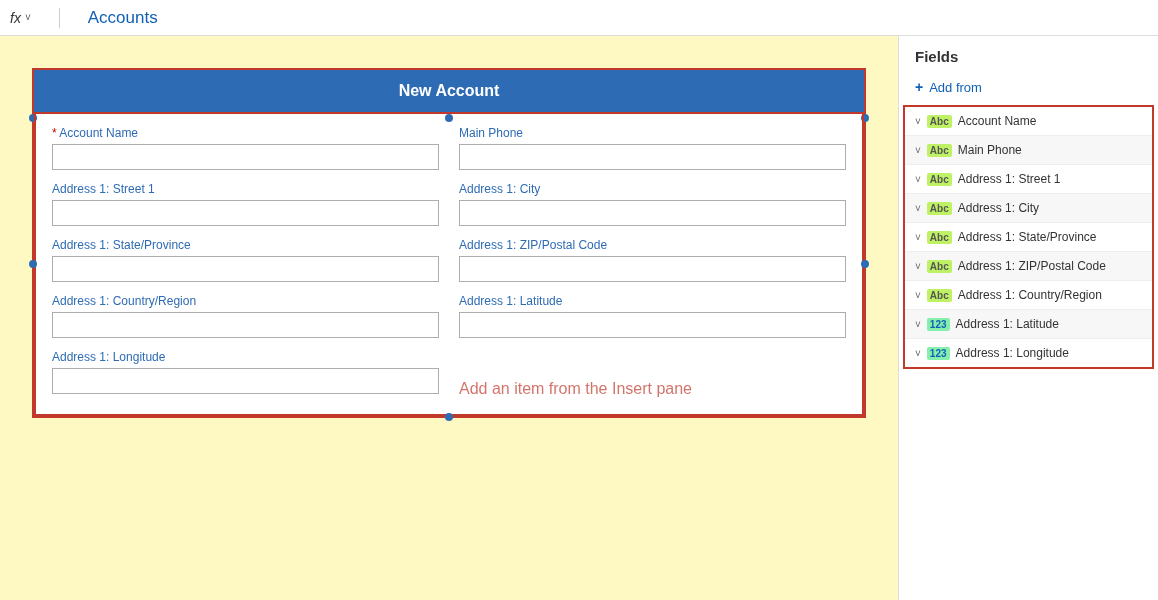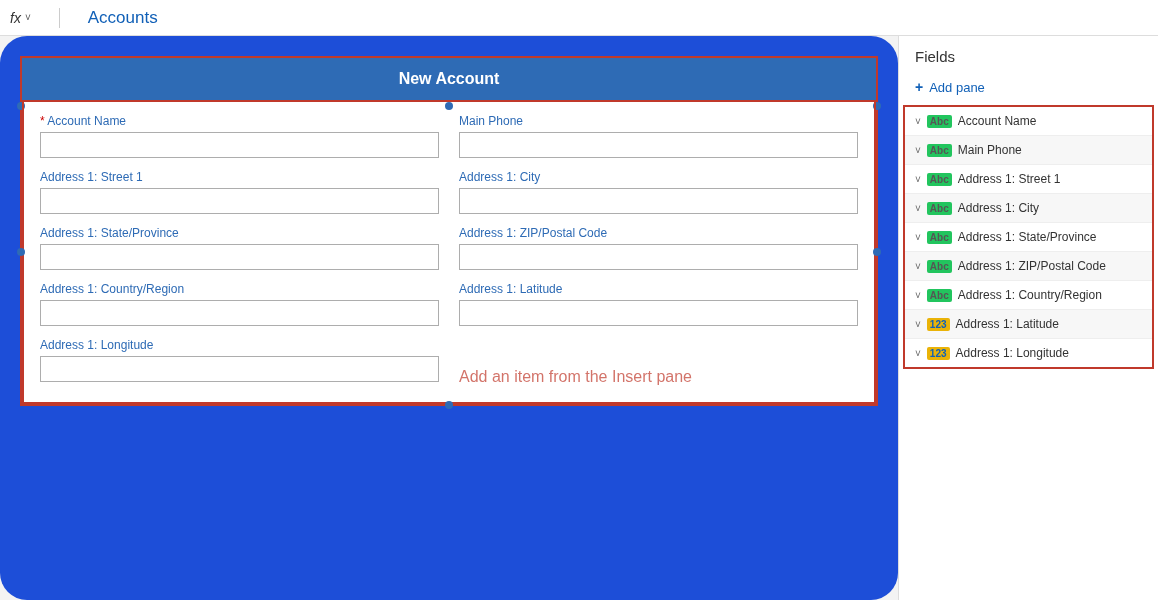--- a/index.html
+++ b/index.html
@@ -25,25 +25,24 @@
 
     
     .main-layout {
       display: flex;
       height: calc(600px - 36px);
     }
 
     
     .canvas-area {
       flex: 1;
-      background: #1d4ed8;
-      padding: 20px;
+      background: #fef9c3;
+      padding: 32px;
       position: relative;
       overflow: hidden;
-      border-radius: 27px;
     }
 
     
     .form-container {
       background: #fff;
       border: 2px solid #c0392b;
       position: relative;
       margin: 0 auto;
     }
 
@@ -108,21 +107,21 @@
     .right-panel {
       width: 260px;
       background: #fff;
       border-left: 1px solid #ddd;
       padding: 12px 0;
       overflow-y: auto;
     }
 
     .panel-header {
       font-size: 15px;
-      font-weight: 400;
+      font-weight: 700;
       color: #333;
       padding: 0 16px 10px 16px;
     }
 
     .add-field-btn {
       display: flex;
       align-items: center;
       gap: 6px;
       padding: 4px 16px 10px 16px;
       color: #1160b7;
@@ -144,30 +143,30 @@
       gap: 6px;
       border-bottom: 1px solid #eee;
       background: #fff;
       cursor: pointer;
     }
     .field-item:last-child { border-bottom: none; }
     .field-item:nth-child(even) { background: #f7f7f7; }
 
     .field-chevron { font-size: 10px; color: #666; }
     .field-type-icon {
-      background: #22c55e;
+      background: #bef264;
       border-radius: 2px;
       font-size: 10px;
       padding: 1px 3px;
       color: #555;
       font-weight: bold;
       min-width: 22px;
       text-align: center;
     }
-    .field-type-icon.num { background: #eab308; color: #1160b7; }
+    .field-type-icon.num { background: #86efac; color: #1160b7; }
     .field-name-text { font-size: 12px; color: #333; flex: 1; }
   </style>
 </head>
 <body>
 
 <div class="top-bar">
   <div class="fx-icon">
     <span class="fx-text">fx</span>
     <span class="chevron-down">˅</span>
   </div>
@@ -252,21 +251,21 @@
 
       </div>
     </div>
 
   </div>
 
   <div class="right-panel">
     <div class="panel-header">Fields</div>
     <div class="add-field-btn">
       <span class="add-field-icon">+</span>
-      <span>Add pane</span>
+      <span>Add from</span>
     </div>
 
     <div class="fields-list" id="fields-list">
 
     <div class="field-item">
       <span class="field-chevron">˅</span>
       <span class="field-type-icon text">Abc</span>
       <span class="field-name-text">Account Name</span>
     </div>
         <div class="field-item">

